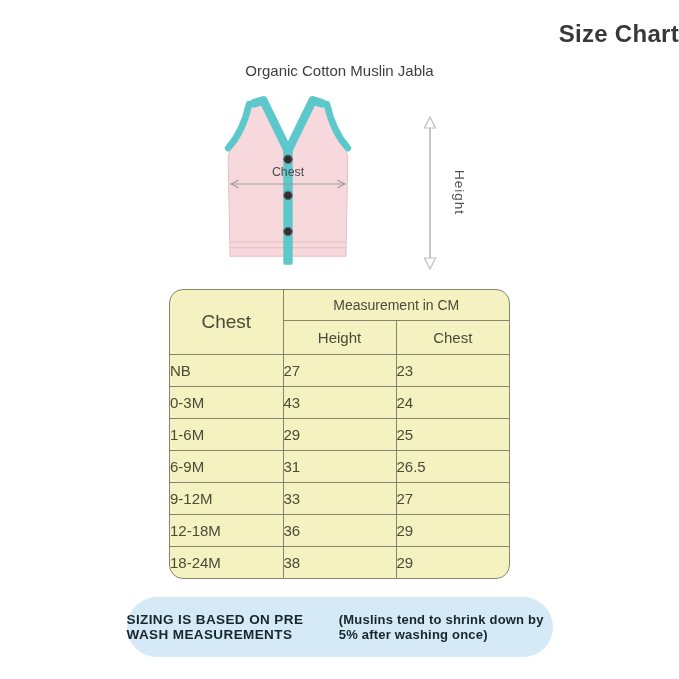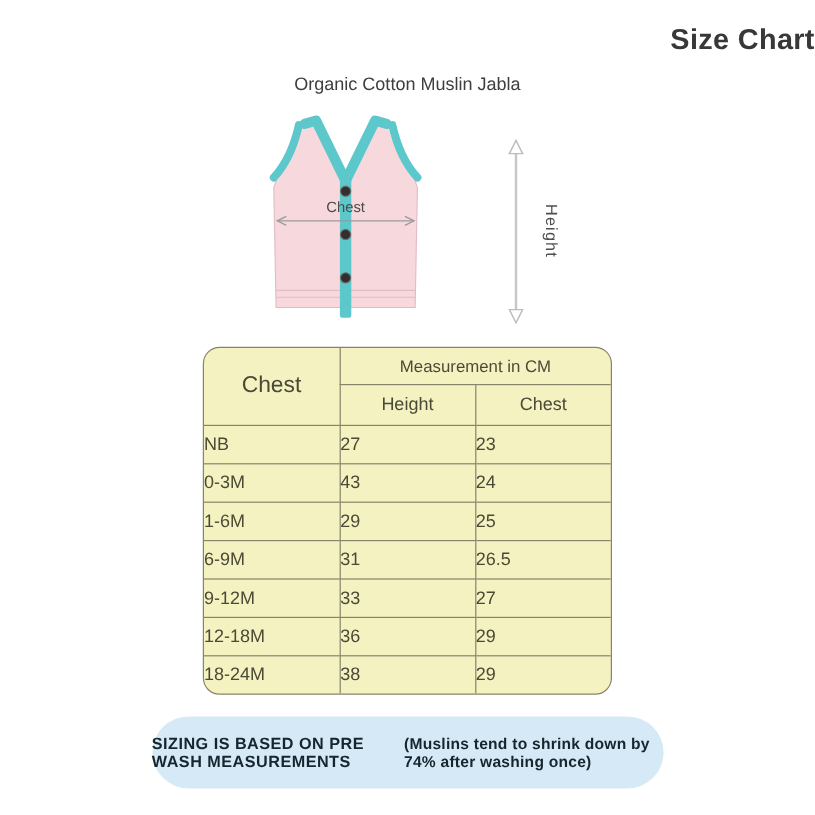--- a/index.html
+++ b/index.html
@@ -137,16 +137,16 @@
         <td>18-24M</td>
         <td>38</td>
         <td>29</td>
       </tr>
     </tbody>
       </table>
   </div>
 
   <div class="footer-pill">
     <div class="footer-line1">SIZING IS BASED ON PRE WASH MEASUREMENTS</div>
-    <div class="footer-line2">(Muslins tend to shrink down by 74% after washing once)</div>
+    <div class="footer-line2">(Muslins tend to shrink down by 5% after washing once)</div>
   </div>
 
 </div>
 
 </body></html>

